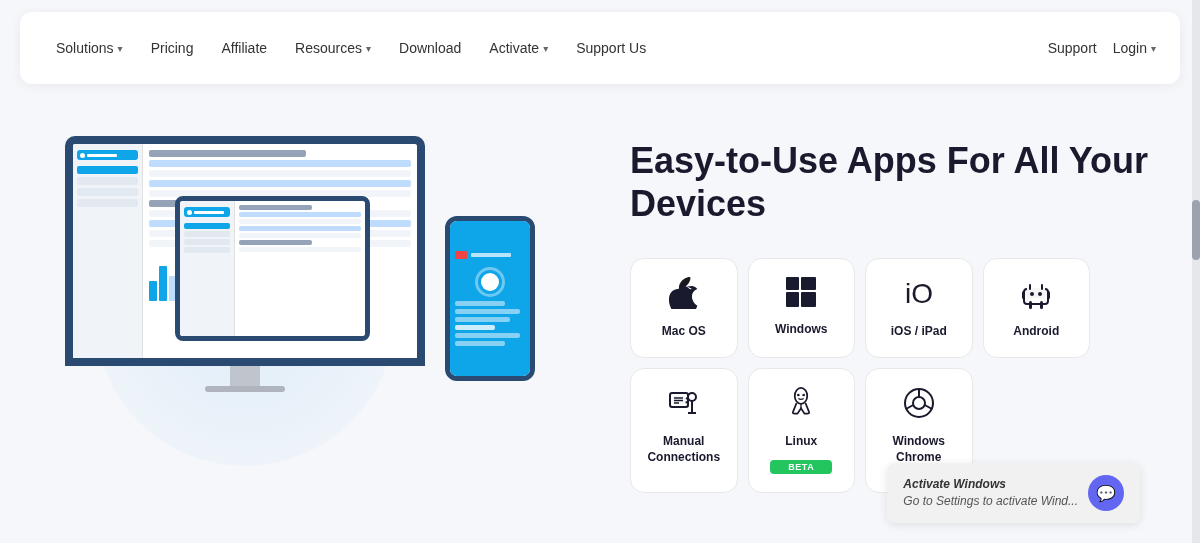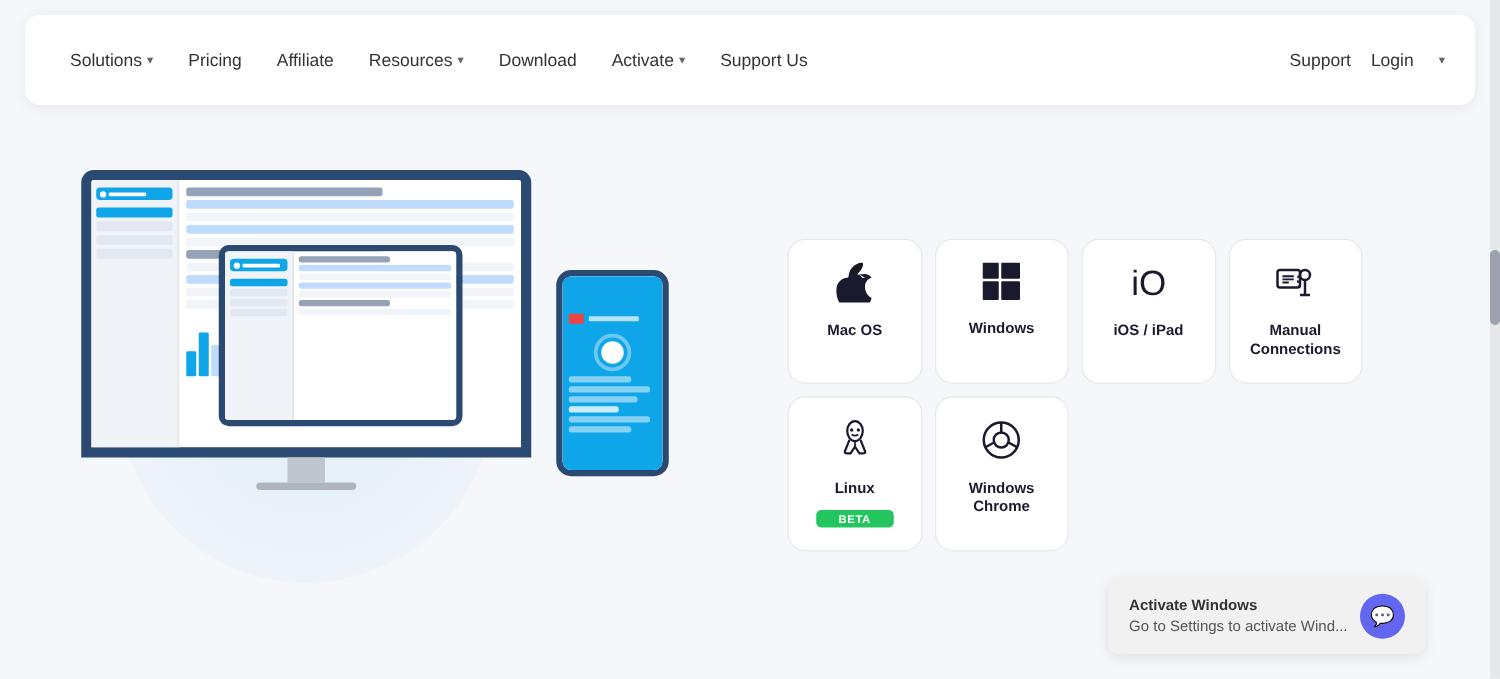--- a/index.html
+++ b/index.html
@@ -59,21 +59,21 @@
       font-size: 14px;
       color: #333;
       cursor: pointer;
     }
     .nav-login {
       font-size: 14px;
       color: #333;
       cursor: pointer;
       display: flex;
       align-items: center;
-      gap: 20px;
+      gap: 4px;
     }
 
     
     .main-content {
       display: flex;
       align-items: center;
       padding: 20px 40px;
       gap: 40px;
       min-height: 440px;
     }
@@ -335,21 +335,21 @@
       background: rgba(240, 240, 240, 0.95);
       border-radius: 8px;
       padding: 12px 16px;
       font-size: 12px;
       color: #555;
       display: flex;
       align-items: center;
       gap: 10px;
       box-shadow: 0 2px 10px rgba(0,0,0,0.1);
     }
-    .activate-text { line-height: 1.4; }
+    .activate-text { line-height: 1.4; font-style: italic; }
     .activate-text strong { color: #333; }
     .chat-bubble {
       width: 36px;
       height: 36px;
       background: #6366f1;
       border-radius: 50%;
       display: flex;
       align-items: center;
       justify-content: center;
       color: white;
@@ -512,20 +512,24 @@
               <div class="phone-text-row" style="width:50px;"></div>
             </div>
           </div>
         </div>
       </div>
 
     </div>
   </div>
 
   <div class="right-panel">
+    <h1 class="hero-title">
+      <span>Easy-to-Use Apps For All Your</span><br>
+      <span>Devices</span>
+    </h1>
 
     <div class="apps-grid">
 
       <div class="app-card">
         <span class="app-icon">
           <svg width="30" height="32" viewBox="0 0 30 32">
             <path d="M20.5 0c-2.8 0.2-6 1.9-7.9 4.1-1.7 2-3.1 5-2.6 7.9 3.1 0.1 6.3-1.7 8.1-4C19.9 5.8 21.1 2.8 20.5 0z" fill="#1a1a2e"></path>
             <path d="M23.1 12.1c-3.3 0-4.7 1.6-7 1.6-2.4 0-4.3-1.6-7.2-1.6-3.8 0-9 3.2-9 10.5 0 7.5 6.2 17.4 9.5 17.4 1.8 0 2.8-1.2 5.2-1.2 2.5 0 3.1 1.2 5.1 1.2 2.9 0 7.8-7.8 8.6-11.6-3.7-1.7-5.4-6.1-5.4-9.2 0.1-3.1 1.9-5.8 5.4-7.2-1.7-2.1-4-2.9-5.2-2.9-.1.1 0 .1-.1 0-.8.1-2.2.3-4.9.3" fill="#1a1a2e" transform="scale(1)"></path>
             <path d="M15 3c-1.5 1.8-2.5 4.2-2.1 6.5 2.5 0.1 5.1-1.4 6.6-3.3 1.4-1.7 2.3-4.1 1.8-6.2-2.3.2-4.8 1.5-6.3 3z" fill="#1a1a1e"></path>
             <ellipse cx="15" cy="19" rx="8" ry="10" fill="#1a1a2e"></ellipse>
@@ -548,20 +552,37 @@
 
       <div class="app-card">
         <span class="app-icon">
           <svg width="28" height="32" viewBox="0 0 28 32">
             <text y="26" font-size="28" fill="#1a1a2e">iOS</text>
           </svg>
         </span>
         <span class="app-name">iOS / iPad</span>
       </div>
 
+      <div class="app-card">
+        <span class="app-icon">
+          <svg width="28" height="32" viewBox="0 0 28 32">
+            <rect x="2" y="12" width="24" height="15" rx="3" fill="none" stroke="#1a1a2e" stroke-width="2"></rect>
+            <rect x="5" y="11" width="18" height="10" fill="#f5f5f5"></rect>
+            <line x1="8" y1="12" x2="8" y2="8" stroke="#1a1a2e" stroke-width="2" stroke-linecap="round"></line>
+            <line x1="20" y1="12" x2="20" y2="8" stroke="#1a1a2e" stroke-width="2" stroke-linecap="round"></line>
+            <rect x="0" y="14" width="3" height="8" rx="1.5" fill="#1a1a2e"></rect>
+            <rect x="25" y="14" width="3" height="8" rx="1.5" fill="#1a1a2e"></rect>
+            <rect x="7" y="24" width="3" height="8" rx="1.5" fill="#1a1a2e"></rect>
+            <rect x="18" y="24" width="3" height="8" rx="1.5" fill="#1a1a2e"></rect>
+            <circle cx="10" cy="17" r="2" fill="#1a1a2e"></circle>
+            <circle cx="18" cy="17" r="2" fill="#1a1a2e"></circle>
+          </svg>
+        </span>
+        <span class="app-name">Android</span>
+      </div>
 
       <div class="app-card">
         <span class="app-icon">
           <svg width="32" height="32" viewBox="0 0 32 32">
             <rect x="2" y="6" width="18" height="14" rx="2" fill="none" stroke="#1a1a2e" stroke-width="2"></rect>
             <rect x="5" y="9" width="12" height="8" fill="#f5f5f5"></rect>
             <line x1="6" y1="11" x2="15" y2="11" stroke="#1a1a2e" stroke-width="1.5"></line>
             <line x1="6" y1="13.5" x2="15" y2="13.5" stroke="#1a1a2e" stroke-width="1.5"></line>
             <line x1="6" y1="16" x2="11" y2="16" stroke="#1a1a2e" stroke-width="1.5"></line>
             <circle cx="24" cy="10" r="4" fill="none" stroke="#1a1a2e" stroke-width="2"></circle>

